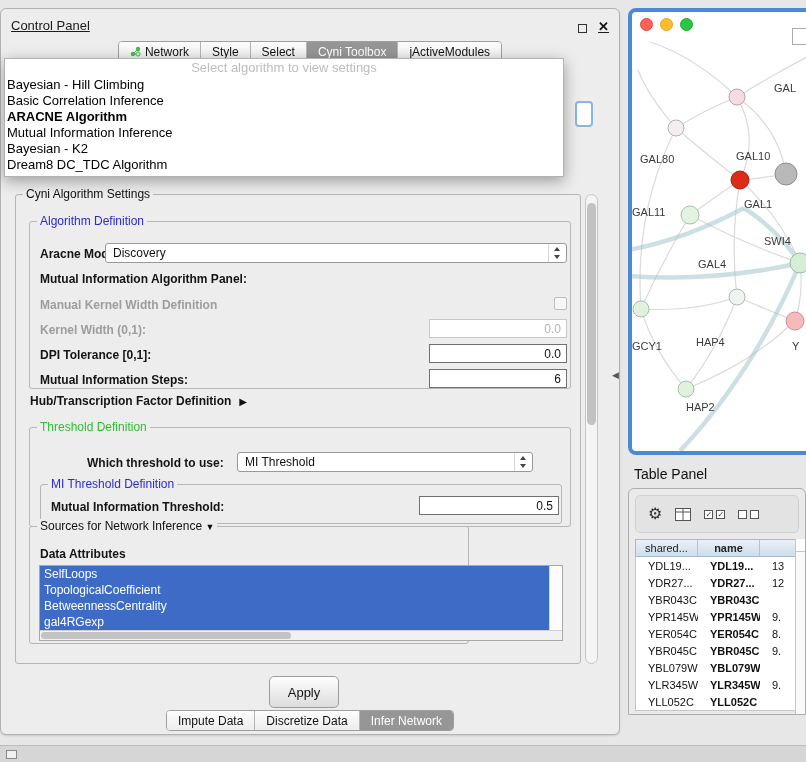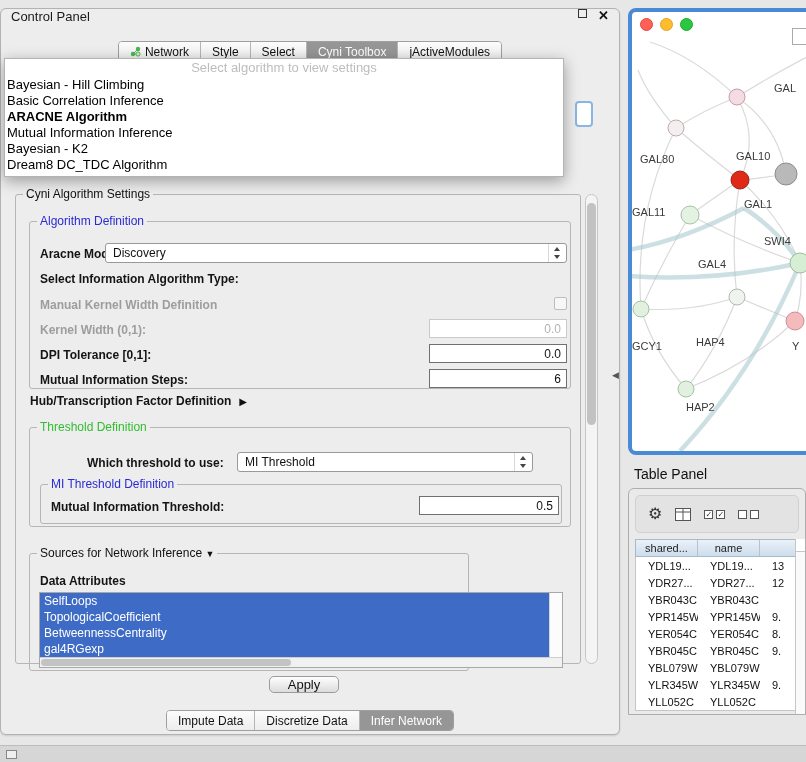--- a/index.html
+++ b/index.html
@@ -1,21 +1,21 @@
 <!DOCTYPE html>
 <html><head>
 <meta charset="utf-8">
 <style>
   *{box-sizing:border-box;margin:0;padding:0;}
   html,body{width:806px;height:762px;}
   body{position:relative;overflow:hidden;background:#e7e7e7;font-family:"Liberation Sans",sans-serif;color:#111;}
 
   
   .cp-window{position:absolute;left:0;top:8px;width:620px;height:727px;background:#ededed;border:1px solid #b2b2b2;border-radius:6px;box-shadow:0 1px 2px rgba(0,0,0,.12);}
-  .cp-titlebar{height:24px;display:flex;align-items:flex-start;padding:0 10px;font-size:13px;color:#1a1a1a;}
+  .cp-titlebar{height:24px;display:flex;align-items:flex-end;padding:0 10px;font-size:13px;color:#1a1a1a;text-decoration:underline;}
   .tb-spacer{flex:1;}
   .float-ico{width:9px;height:9px;border:1.5px solid #333;margin-right:11px;display:inline-block;}
   .close-ico{font-size:13px;font-weight:bold;color:#111;line-height:1;}
 
   .tabbar{display:flex;justify-content:center;margin-top:8px;}
   .bottom-tabbar{position:absolute;left:0;right:0;top:701px;display:flex;justify-content:center;}
   .tabstrip{display:flex;border:1px solid #9f9f9f;border-radius:4px;overflow:hidden;background:#f6f6f6;height:21px;}
   .tab{display:flex;align-items:center;gap:4px;padding:0 11px;font-size:12px;color:#111;border-right:1px solid #b5b5b5;background:linear-gradient(#fcfcfc,#ededed);white-space:nowrap;cursor:default;}
   .tab:last-child{border-right:0;}
   .tab.active{background:#969696;color:#fff;}
@@ -25,21 +25,21 @@
 
   
   .groupbox{position:absolute;border:1px solid #b6b6b6;border-radius:3px;}
   .gb-title{position:absolute;top:-8px;left:7px;background:#ededed;padding:0 3px;font-size:12px;color:#111;white-space:nowrap;}
   .gb-title.blue{color:#2a2ad4;}
   .gb-title.green{color:#2fbe2f;}
   .settings-group{left:14px;top:185px;width:566px;height:470px;}
   .algo-group{left:13px;top:26px;width:542px;height:168px;}
   .threshold-group{left:13px;top:232px;width:542px;height:100px;}
   .mi-group{left:10px;top:56px;width:522px;height:40px;}
-  .sources-group{left:13px;top:358px;width:440px;height:118px;padding-left:20px;}
+  .sources-group{left:13px;top:331px;width:440px;height:118px;padding-left:20px;}
 
   .lbl{position:absolute;font-size:12px;font-weight:bold;color:#141414;white-space:nowrap;}
   .lbl.disabled{color:#9d9d9d;}
 
   .combo{position:absolute;height:20px;background:#fff;border:1px solid #999;border-radius:3px;display:flex;align-items:center;font-size:12px;color:#111;padding-left:7px;}
   .combo-val{flex:1;}
   .arrows{width:18px;align-self:stretch;position:relative;border-left:1px solid #d8d8d8;}
   .arrows::before{content:"";position:absolute;left:5px;top:3px;border:3.5px solid transparent;border-bottom:4px solid #444;border-top:0;}
   .arrows::after{content:"";position:absolute;left:5px;bottom:3px;border:3.5px solid transparent;border-top:4px solid #444;border-bottom:0;}
 
@@ -55,21 +55,21 @@
   .attr-list{position:absolute;left:9px;top:38px;width:524px;height:76px;border:1px solid #a8a8a8;background:#fff;overflow:hidden;}
   .attr-items{position:absolute;left:0;top:0;right:13px;}
   .attr-item{height:16px;line-height:16px;background:#3e6bc5;color:#fff;font-size:12px;padding-left:4px;white-space:nowrap;}
   .attr-vstrip{position:absolute;top:0;right:0;width:13px;bottom:10px;background:#fcfcfc;border-left:1px solid #d5d5d5;}
   .attr-hscroll{position:absolute;left:0;right:0;bottom:0;height:10px;background:#f1f1f1;border-top:1px solid #cfcfcf;}
   .attr-hthumb{position:absolute;left:1px;top:1px;width:250px;height:7px;background:#c3c3c3;border-radius:4px;}
 
   .v-scroll{position:absolute;left:584px;top:185px;width:13px;height:470px;background:#f4f4f4;border:1px solid #c6c6c6;border-radius:7px;}
   .v-thumb{position:absolute;left:1px;top:8px;width:9px;height:222px;background:#c2c2c2;border-radius:5px;}
 
-  .apply-btn{position:absolute;left:268px;top:667px;width:70px;height:17px;border:1px solid #9c9c9c;border-radius:5px;background:linear-gradient(#fefefe,#dcdcdc);font-size:13px;color:#111;font-family:inherit;}
+  .apply-btn{position:absolute;left:268px;top:667px;width:70px;height:32px;border:1px solid #9c9c9c;border-radius:5px;background:linear-gradient(#fefefe,#dcdcdc);font-size:13px;color:#111;font-family:inherit;}
 
   
   .algo-popup{position:absolute;left:4px;top:58px;width:560px;background:#fff;border:1px solid #b4b4b4;box-shadow:0 4px 14px rgba(0,0,0,.35);z-index:40;padding-bottom:3px;}
   .popup-placeholder{height:18px;line-height:18px;text-align:center;color:#bdbdbd;font-size:13px;}
   .popup-item{height:16px;line-height:16px;padding-left:2px;font-size:13px;color:#000;white-space:nowrap;}
   .popup-item.selected{font-weight:bold;}
 
   .splitter-arrow{position:absolute;left:612px;top:370px;font-size:9px;color:#555;}
 
   
@@ -90,21 +90,21 @@
   .tp-title{position:absolute;left:634px;top:466px;font-size:14px;color:#111;}
   .table-panel{position:absolute;left:628px;top:488px;width:178px;height:227px;background:#eaeaea;border:1px solid #adadad;border-radius:6px 6px 0 0;overflow:hidden;}
   .tp-toolbar{margin:6px;height:38px;background:#e3e3e3;border:1px solid #d0d0d0;border-radius:5px;display:flex;align-items:center;gap:13px;padding:0 12px;}
   .gear{font-size:16px;color:#333;line-height:1;}
   .cbgroup{display:flex;gap:3px;}
   .cb{width:9px;height:9px;border:1px solid #555;background:#fff;font-size:8px;line-height:8px;color:#333;display:inline-block;text-align:center;}
   .tp-table{margin:0 6px;position:relative;}
   .tp-header{display:flex;height:18px;background:linear-gradient(#eaf1f8,#cddded);border:1px solid #a9b9c9;font-size:11px;color:#222;align-items:stretch;}
   .th{text-align:center;border-right:1px solid #b5c3d1;line-height:17px;overflow:hidden;white-space:nowrap;}
   .c1{width:62px;flex:none;}
-  .c2{width:62px;flex:none;}
+  .c2{width:62px;flex:none;font-weight:bold;}
   .c3{flex:1;}
   .tp-rows{background:#fff;border:1px solid #c6c6c6;border-top:0;}
   .tp-row{display:flex;height:17px;align-items:center;font-size:11px;color:#111;}
   .td{padding-left:12px;overflow:hidden;white-space:nowrap;}
   .tp-scroll{position:absolute;right:0;top:50px;bottom:0;width:10px;background:#fafafa;border-left:1px solid #c6c6c6;}
   .tp-scroll-btn{height:13px;background:#fff;border-bottom:1px solid #c6c6c6;}
 
   
   .bottom-strip{position:absolute;left:0;top:745px;width:806px;height:17px;background:#d6d6d6;border-top:1px solid #bcbcbc;}
   .mini-ico{position:absolute;left:6px;top:4px;width:11px;height:9px;border:1px solid #888;background:#f0f0f0;}
@@ -154,21 +154,21 @@
 
     <div class="groupbox algo-group" data-name="algorithm-definition-group">
       <span class="gb-title blue" data-name="algorithm-definition-title">Algorithm Definition</span>
 
       <span class="lbl" style="left:10px;top:25px" data-name="aracne-mode-label">Aracne Mode:</span>
       <div class="combo" style="left:75px;top:21px;width:462px" data-name="aracne-mode-select">
         <span class="combo-val" data-name="aracne-mode-value">Discovery</span>
         <span class="arrows" data-name="dropdown-arrows-icon"></span>
       </div>
 
-      <span class="lbl" style="left:10px;top:50px" data-name="mi-type-label">Select Information Algorithm Type:</span>
+      <span class="lbl" style="left:10px;top:50px" data-name="mi-type-label">Mutual Information Algorithm Panel:</span>
 
       <span class="lbl disabled" style="left:10px;top:76px" data-name="manual-kernel-label">Manual Kernel Width Definition</span>
       <span class="checkbox" style="left:524px;top:75px" data-name="manual-kernel-checkbox"></span>
 
       <span class="lbl disabled" style="left:10px;top:101px" data-name="kernel-width-label">Kernel Width (0,1):</span>
       <div class="field disabled" style="left:399px;top:97px;width:138px" data-name="kernel-width-input">
         <span data-name="kernel-width-value">0.0</span>
       </div>
 
       <span class="lbl" style="left:10px;top:126px" data-name="dpi-tolerance-label">DPI Tolerance [0,1]:</span>

